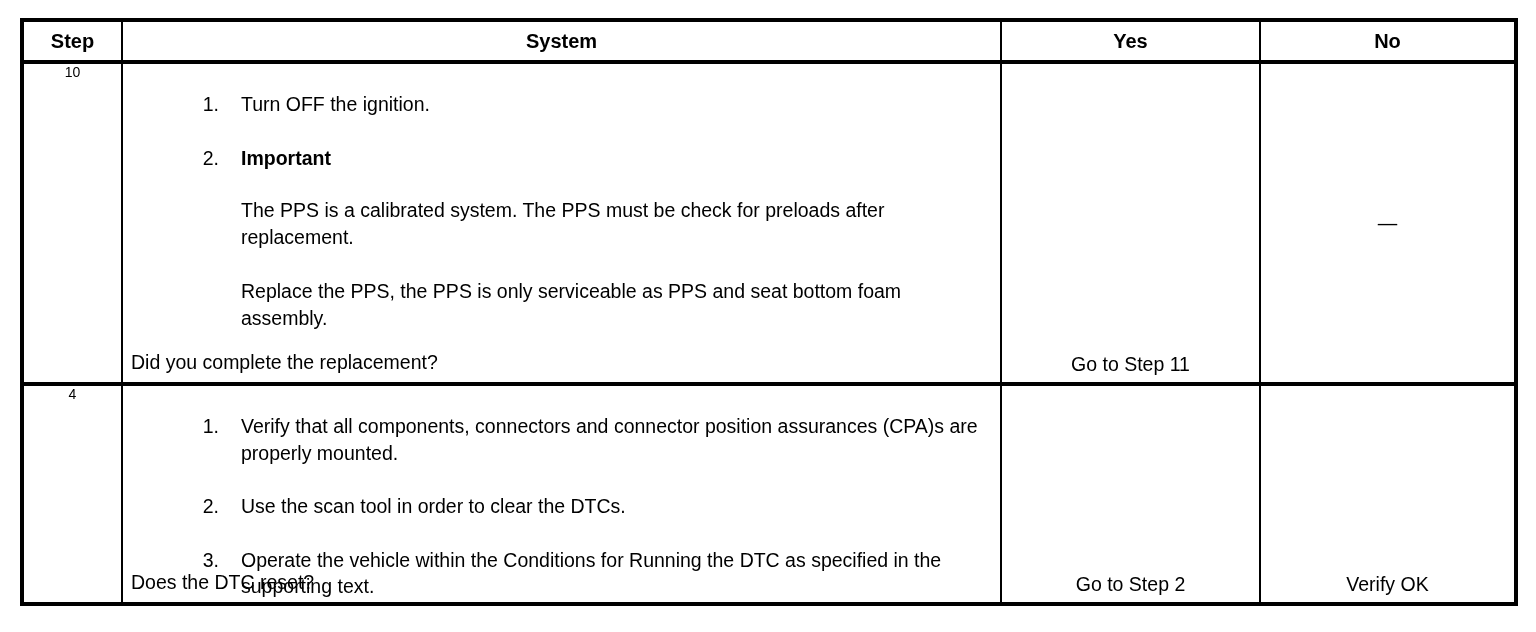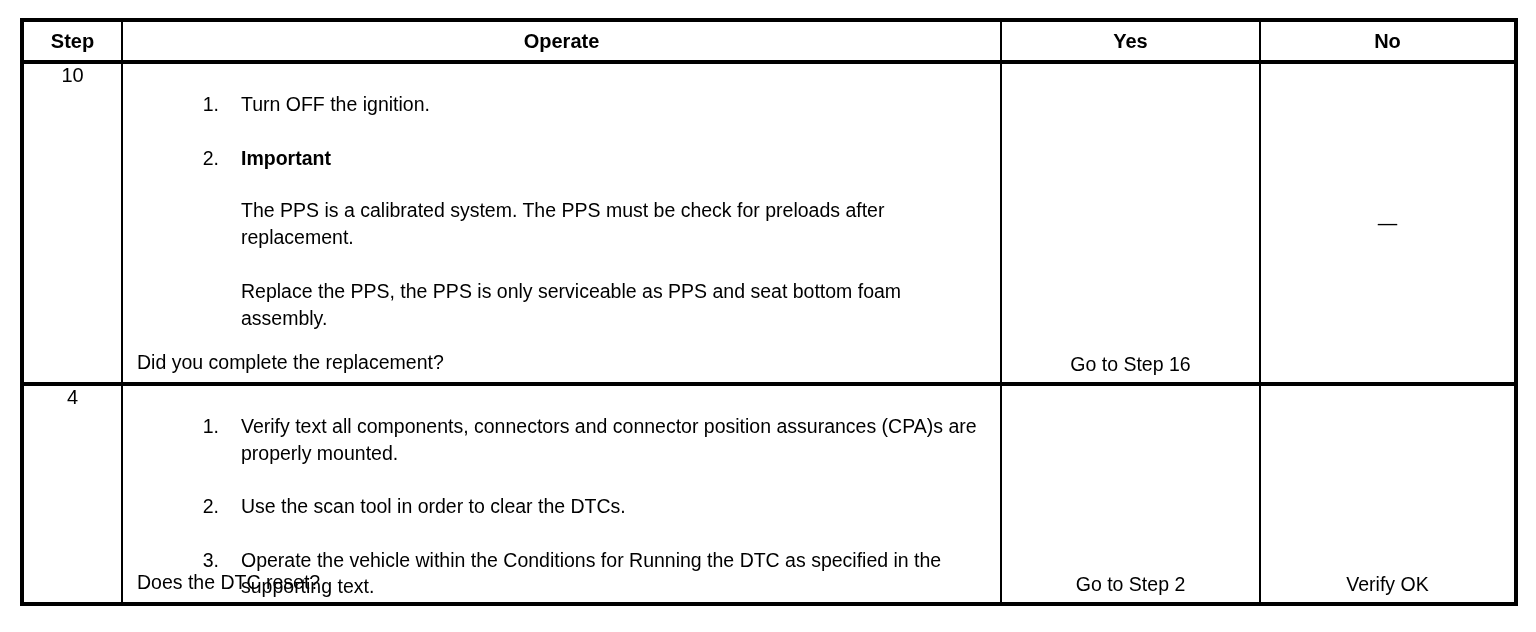--- a/index.html
+++ b/index.html
@@ -61,21 +61,21 @@
     font-weight: bold;
     font-size: 20px;
     line-height: 38px;
     border-bottom: 4px solid #000000 !important;
   }
 
   
   .step-cell {
     text-align: center;
     vertical-align: middle;
-    font-size: 20px;
+    font-size: 14px;
   }
 
   .action-cell {
     position: relative;
     padding: 10px 8px 6px 6px;
     font-size: 19.5px;
     line-height: 1.36;
   }
 
   .yn-cell {
@@ -113,21 +113,21 @@
     font-weight: normal;
     max-width: 722px;
   }
   .plain-block {
     margin: 28px 0 0 118px;
     max-width: 722px;
   }
 
   .question {
     position: absolute;
-    left: 14px;
+    left: 8px;
     bottom: 6px;
     font-size: 19.5px;
   }
 
   .yn-bottom {
     position: absolute;
     left: 0;
     right: 0;
     bottom: 6px;
     text-align: center;
@@ -153,21 +153,21 @@
     <colgroup>
       <col class="c-step">
         <col class="c-act">
         <col class="c-yes">
         <col class="c-no">
     </colgroup>
 
     <thead>
       <tr>
         <th class="head-cell">Step</th>
-        <th class="head-cell">Operate</th>
+        <th class="head-cell">System</th>
         <th class="head-cell">Yes</th>
         <th class="head-cell">No</th>
       </tr>
     </thead>
 
     <tbody>
 
       <tr class="row-10">
         <td class="step-cell r10-height">10</td>
 
@@ -184,36 +184,36 @@
           </ol>
 
           <div class="note-block">The PPS is a calibrated system. The PPS must be check for preloads after replacement.</div>
 
           <div class="plain-block">Replace the PPS, the PPS is only serviceable as PPS and seat bottom foam assembly.</div>
 
           <div class="question">Did you complete the replacement?</div>
         </td>
 
         <td class="yn-cell r10-height">
-          <div class="yn-bottom">Go to Step 16</div>
+          <div class="yn-bottom">Go to Step 11</div>
         </td>
 
         <td class="yn-cell r10-height">
           <div class="yn-middle">—</div>
         </td>
       </tr>
 
       <tr class="row-11">
         <td class="step-cell r11-height">4</td>
 
         <td class="action-cell r11-height">
           <ol class="steps">
             <li>
               <span class="num">1.</span>
-              <span class="li-body">Verify text all components, connectors and connector position assurances (CPA)s are properly mounted.</span>
+              <span class="li-body">Verify that all components, connectors and connector position assurances (CPA)s are properly mounted.</span>
             </li>
             <li>
               <span class="num">2.</span>
               <span class="li-body">Use the scan tool in order to clear the DTCs.</span>
             </li>
             <li>
               <span class="num">3.</span>
               <span class="li-body">Operate the vehicle within the Conditions for Running the DTC as specified in the supporting text.</span>
             </li>
           </ol>

